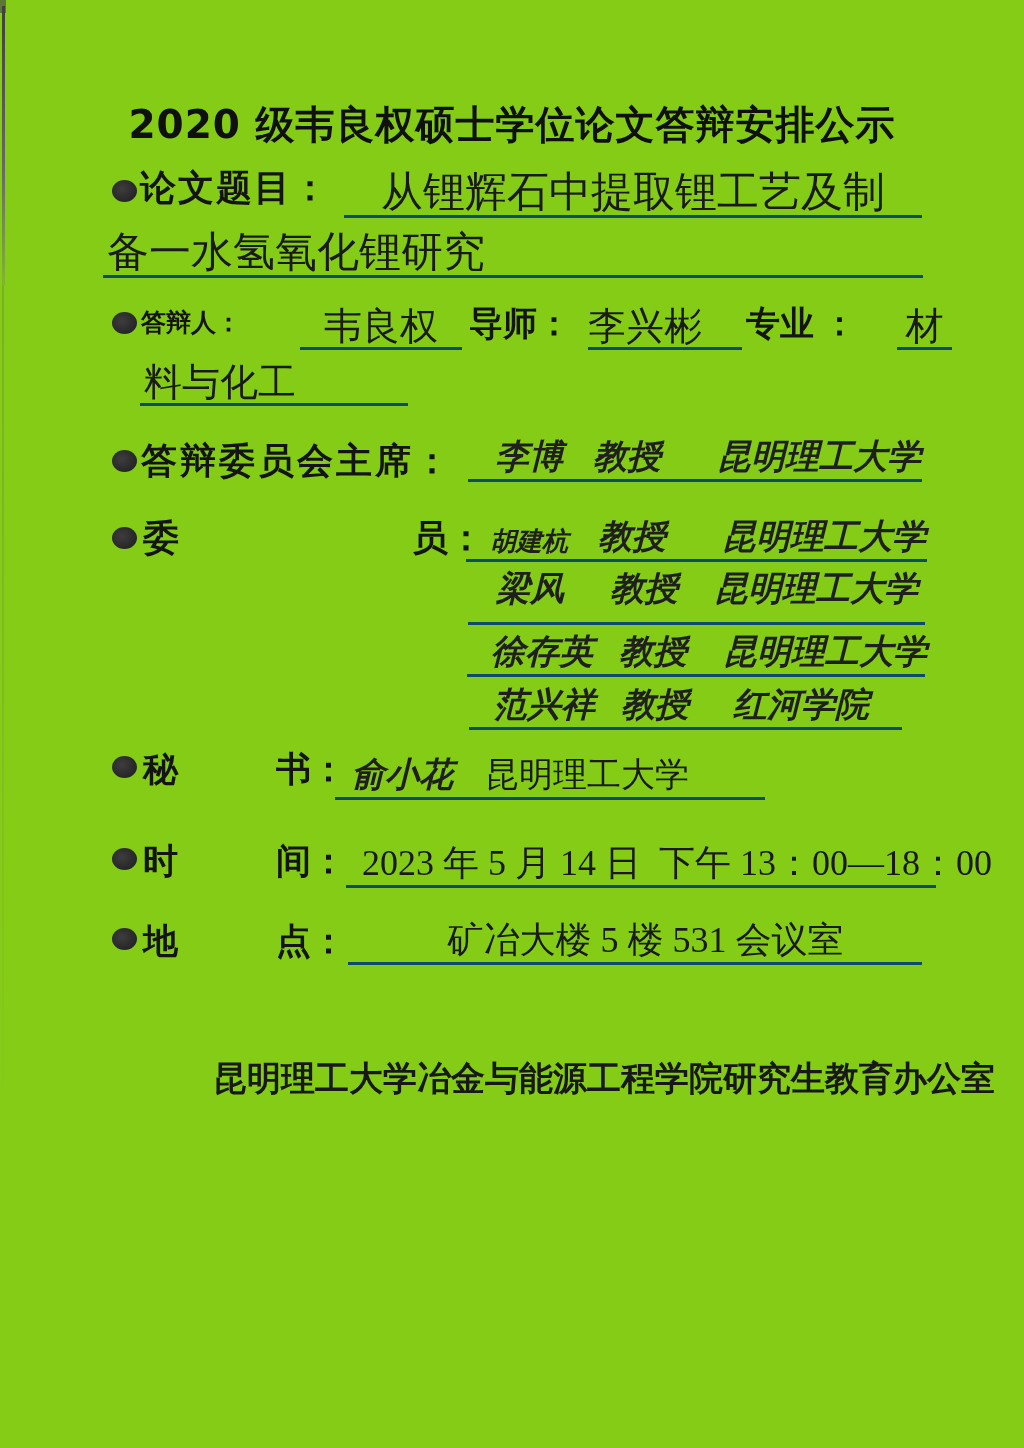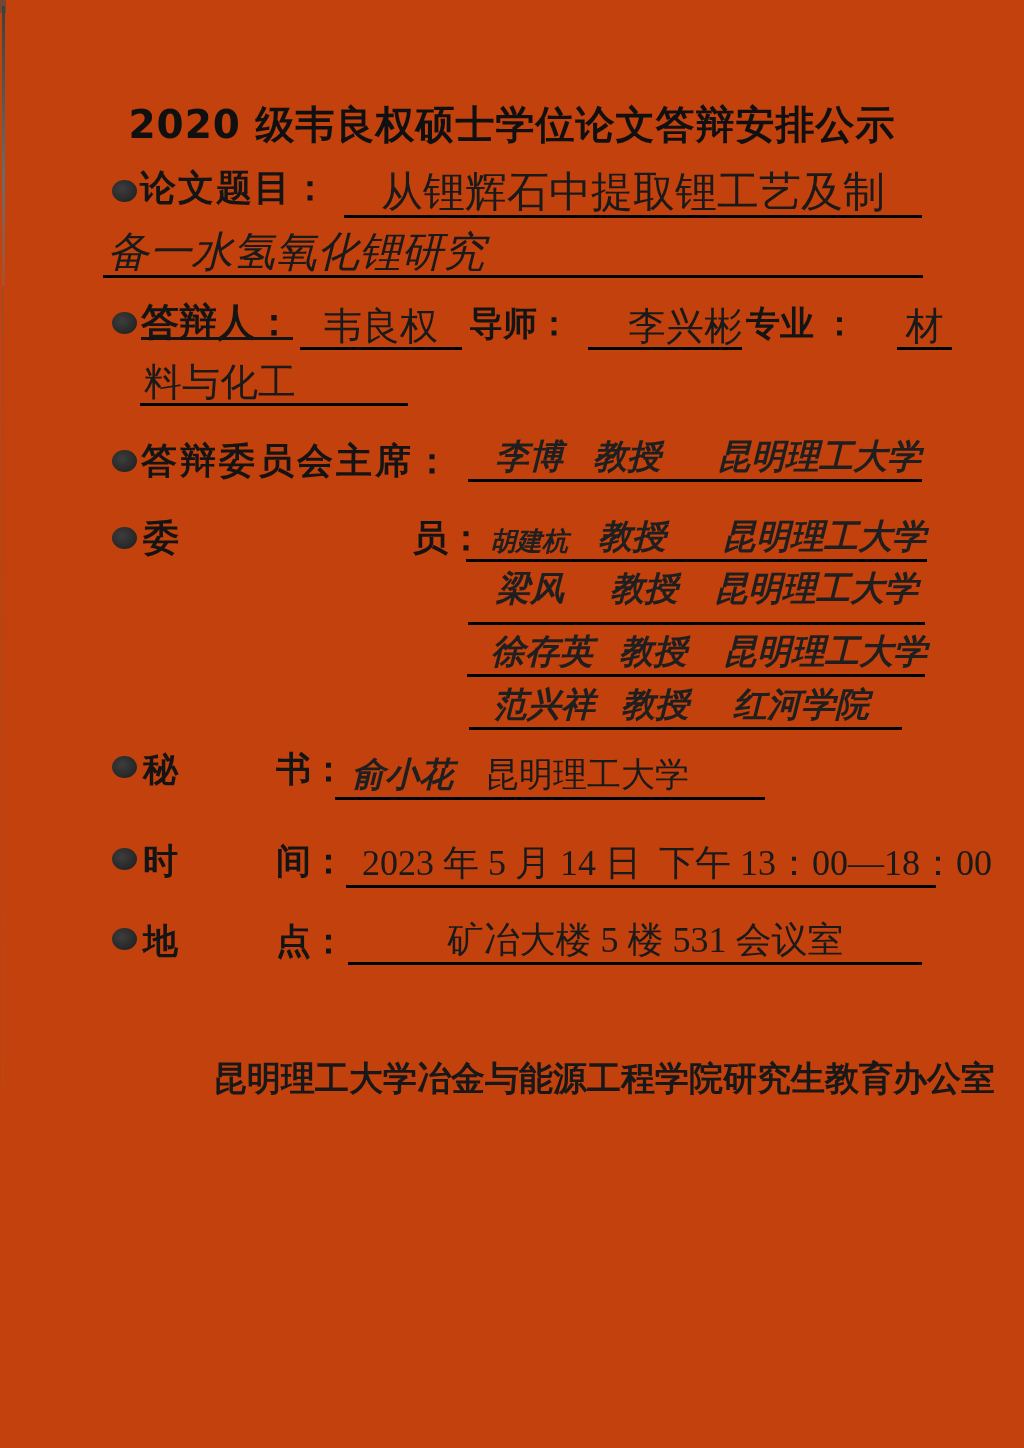--- a/index.html
+++ b/index.html
@@ -1,36 +1,36 @@
 <!DOCTYPE html>
 <html><head>
 <meta charset="utf-8">
 <style>
   html,body{margin:0;padding:0;background:#ffffff;}
   .page{
     position:relative;width:1024px;height:1448px;overflow:hidden;
-    background:#c2410c;
+    background:#84cc16;
     font-family:"Liberation Serif","DejaVu Serif",serif;
   }
   .title{
     position:absolute;left:0;top:98px;width:100%;text-align:center;
     font-family:"DejaVu Sans","Liberation Sans",sans-serif;
     font-weight:700;font-size:39px;letter-spacing:1px;color:#101010;
     white-space:pre;
   }
   .bullet{
     position:absolute;width:25px;height:22px;border-radius:50%;
     background:radial-gradient(ellipse at 40% 40%, #3d3d3d 0%, #262626 70%);
   }
   .lbl{
     position:absolute;font-weight:700;font-size:35px;color:#141414;
     white-space:pre;line-height:1.2;
   }
   .fill{
-    position:absolute;border-bottom:3px solid #000000;box-sizing:border-box;
+    position:absolute;border-bottom:3px solid #0c4a6e;box-sizing:border-box;
     display:flex;align-items:flex-end;
   }
   .print{
     font-family:"Liberation Serif","DejaVu Serif",serif;
     color:#1a1a1a;white-space:pre;line-height:1.08;
   }
   .script{
     font-family:"Liberation Serif","DejaVu Serif",serif;
     font-style:italic;font-weight:700;color:#1f1f1f;white-space:pre;line-height:1.08;
   }
@@ -65,30 +65,30 @@
 
   <div class="title">2020 级韦良权硕士学位论文答辩安排公示</div>
 
   <div class="bullet" style="left:112px;top:180px;"></div>
   <div class="lbl" style="left:140px;top:167px;letter-spacing:2px;font-size:36px;">论文题目：</div>
   <div class="fill" style="left:344px;top:166px;width:578px;height:52px;justify-content:center;">
     <span class="print" style="font-size:42px;">从锂辉石中提取锂工艺及制</span>
   </div>
 
   <div class="fill" style="left:103px;top:227px;width:820px;height:51px;">
-    <span class="print" style="font-size:42px;padding-left:4px;font-style:italic;">备一水氢氧化锂研究</span>
+    <span class="print" style="font-size:42px;padding-left:4px;">备一水氢氧化锂研究</span>
   </div>
 
   <div class="bullet" style="left:112px;top:312px;"></div>
-  <div class="lbl" style="left:141px;top:300px;font-size:38px;text-decoration:underline;">答辩人：</div>
+  <div class="lbl" style="left:141px;top:308px;font-size:25px;">答辩人：</div>
   <div class="fill" style="left:300px;top:301px;width:162px;height:49px;justify-content:center;">
     <span class="print" style="font-size:38px;">韦良权</span>
   </div>
   <div class="lbl" style="left:469px;top:304px;font-size:34px;">导师：</div>
-  <div class="fill" style="left:588px;top:301px;width:154px;height:49px;justify-content:flex-end;">
+  <div class="fill" style="left:588px;top:301px;width:154px;height:49px;justify-content:flex-start;">
     <span class="print" style="font-size:38px;">李兴彬</span>
   </div>
   <div class="lbl" style="left:746px;top:304px;font-size:34px;">专业 ：</div>
   <div class="fill" style="left:897px;top:301px;width:55px;height:49px;justify-content:center;">
     <span class="print" style="font-size:38px;">材</span>
   </div>
 
   <div class="fill" style="left:140px;top:357px;width:268px;height:49px;">
     <span class="print" style="font-size:38px;padding-left:4px;margin-top:16px;">料与化工</span>
   </div>

